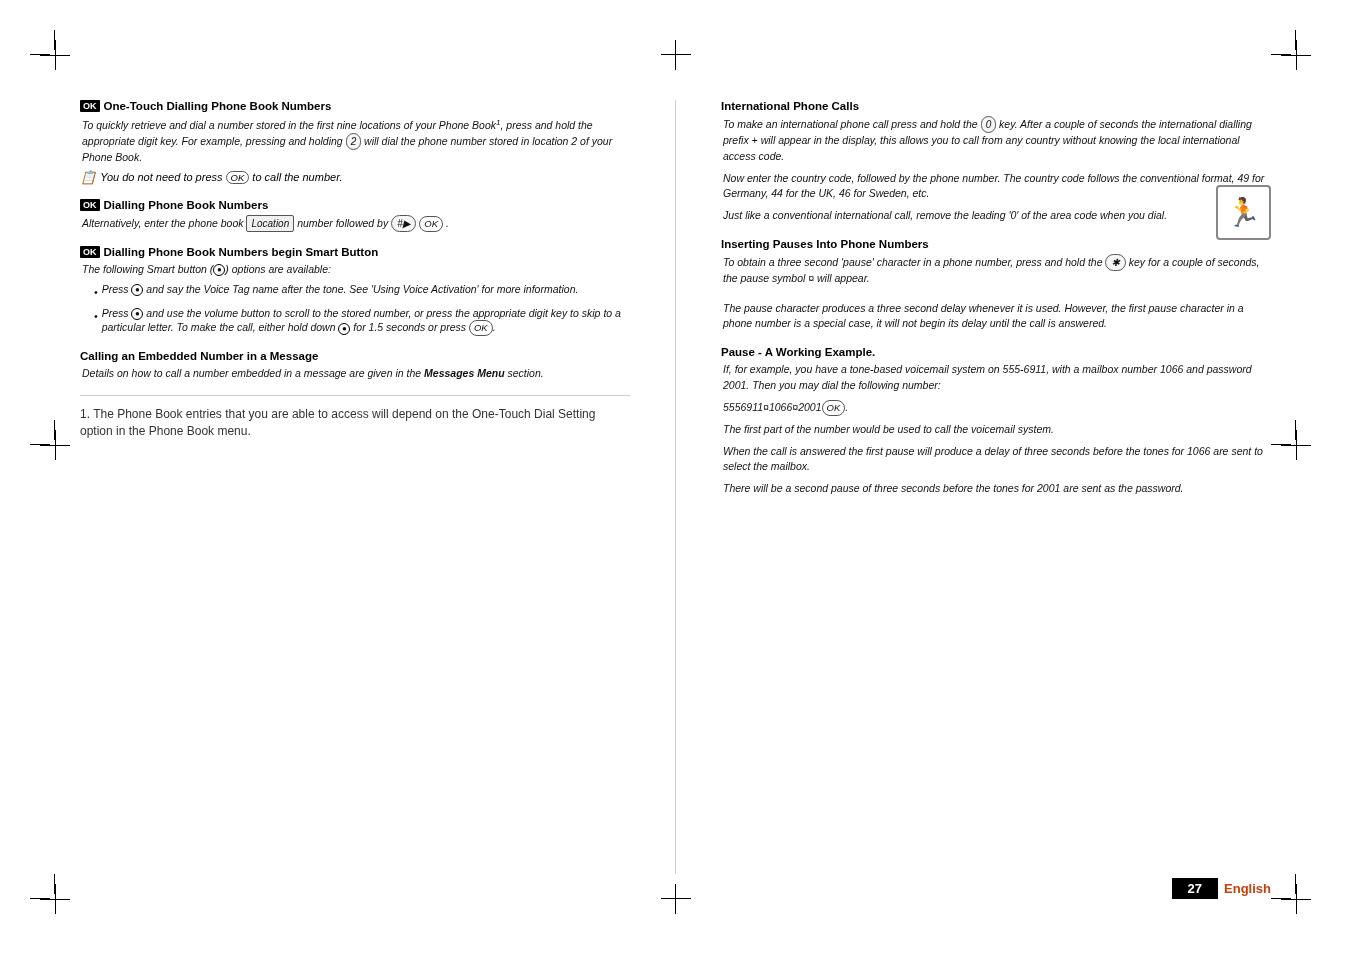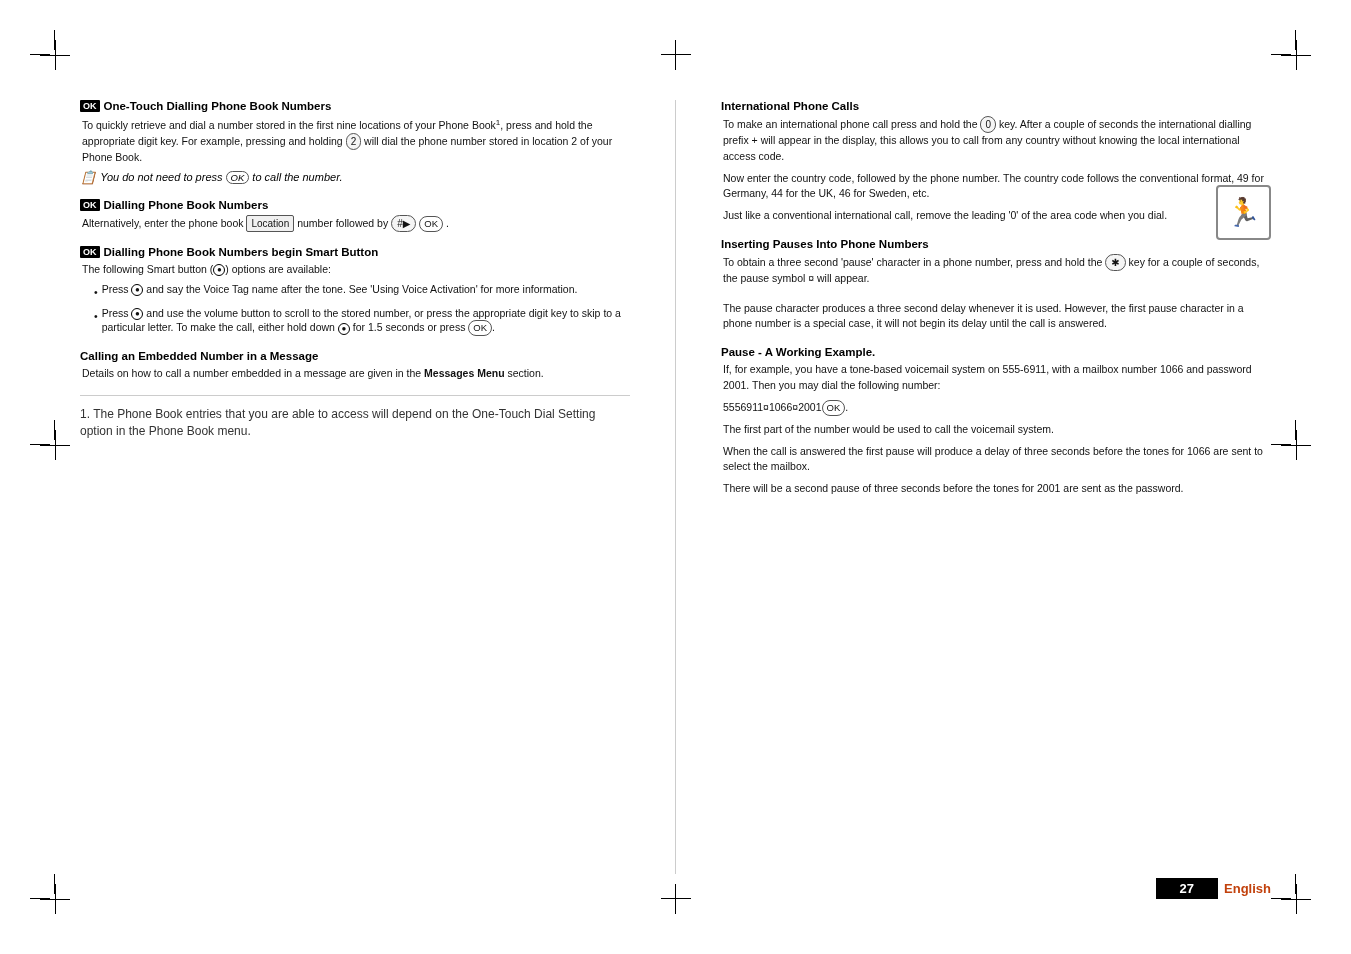--- a/index.html
+++ b/index.html
@@ -88,20 +88,21 @@
       padding: 1px 3px;
       border-radius: 1px;
       font-family: Arial, sans-serif;
     }
 
     .section-body {
       font-size: 10.5px;
       line-height: 1.5;
       color: #111;
       padding-left: 2px;
+      font-style: italic;
     }
 
     .italic-note {
       font-style: italic;
       margin: 4px 0;
       display: flex;
       align-items: center;
       gap: 4px;
     }
 
@@ -159,21 +160,21 @@
       display: flex;
       align-items: center;
       gap: 0;
     }
 
     .page-number {
       background: #000;
       color: #fff;
       font-size: 13px;
       font-weight: bold;
-      padding: 3px 24px;
+      padding: 3px 16px;
       margin-right: 6px;
     }
 
     .page-lang {
       font-size: 13px;
       font-weight: bold;
       color: #c2410c;
     }
 
     

